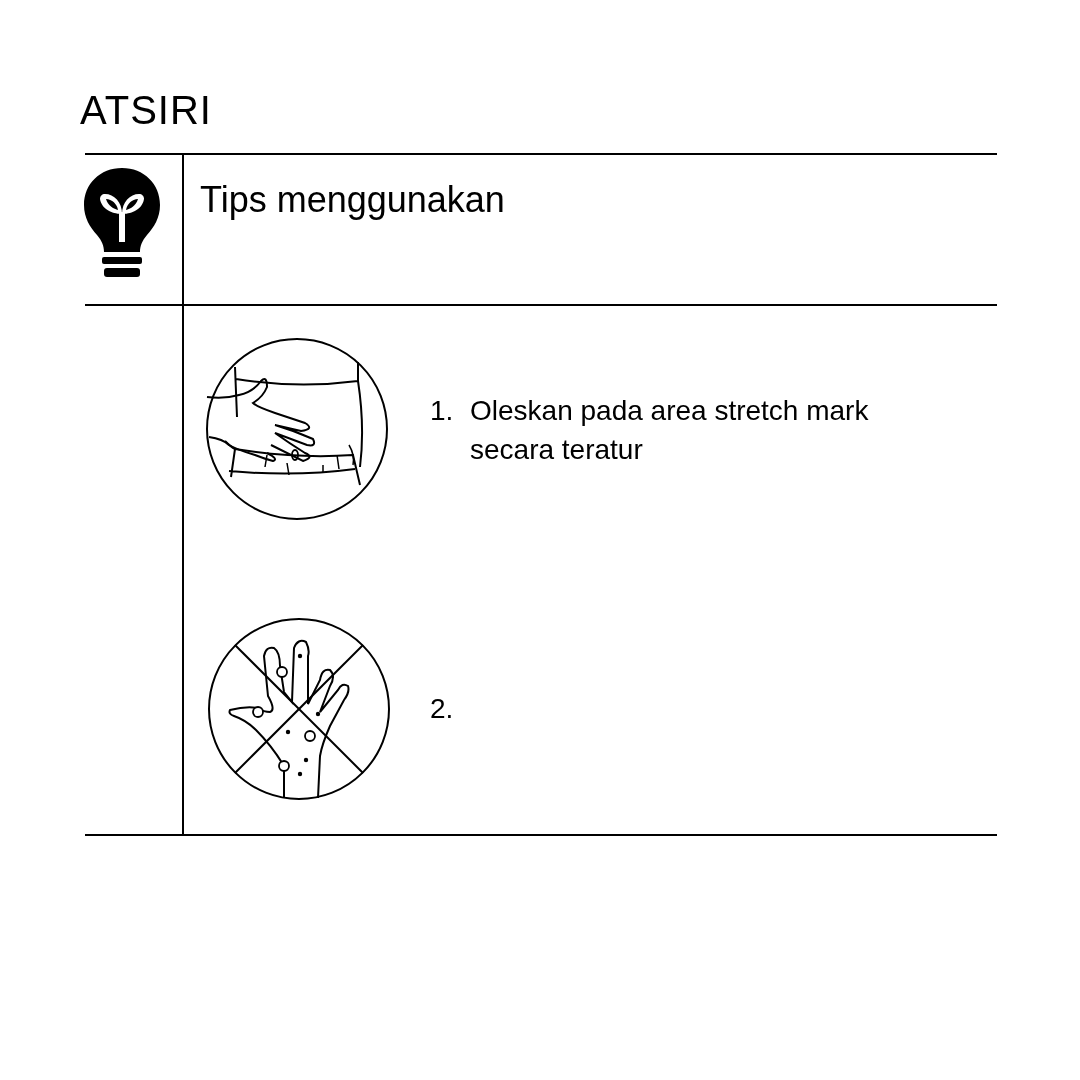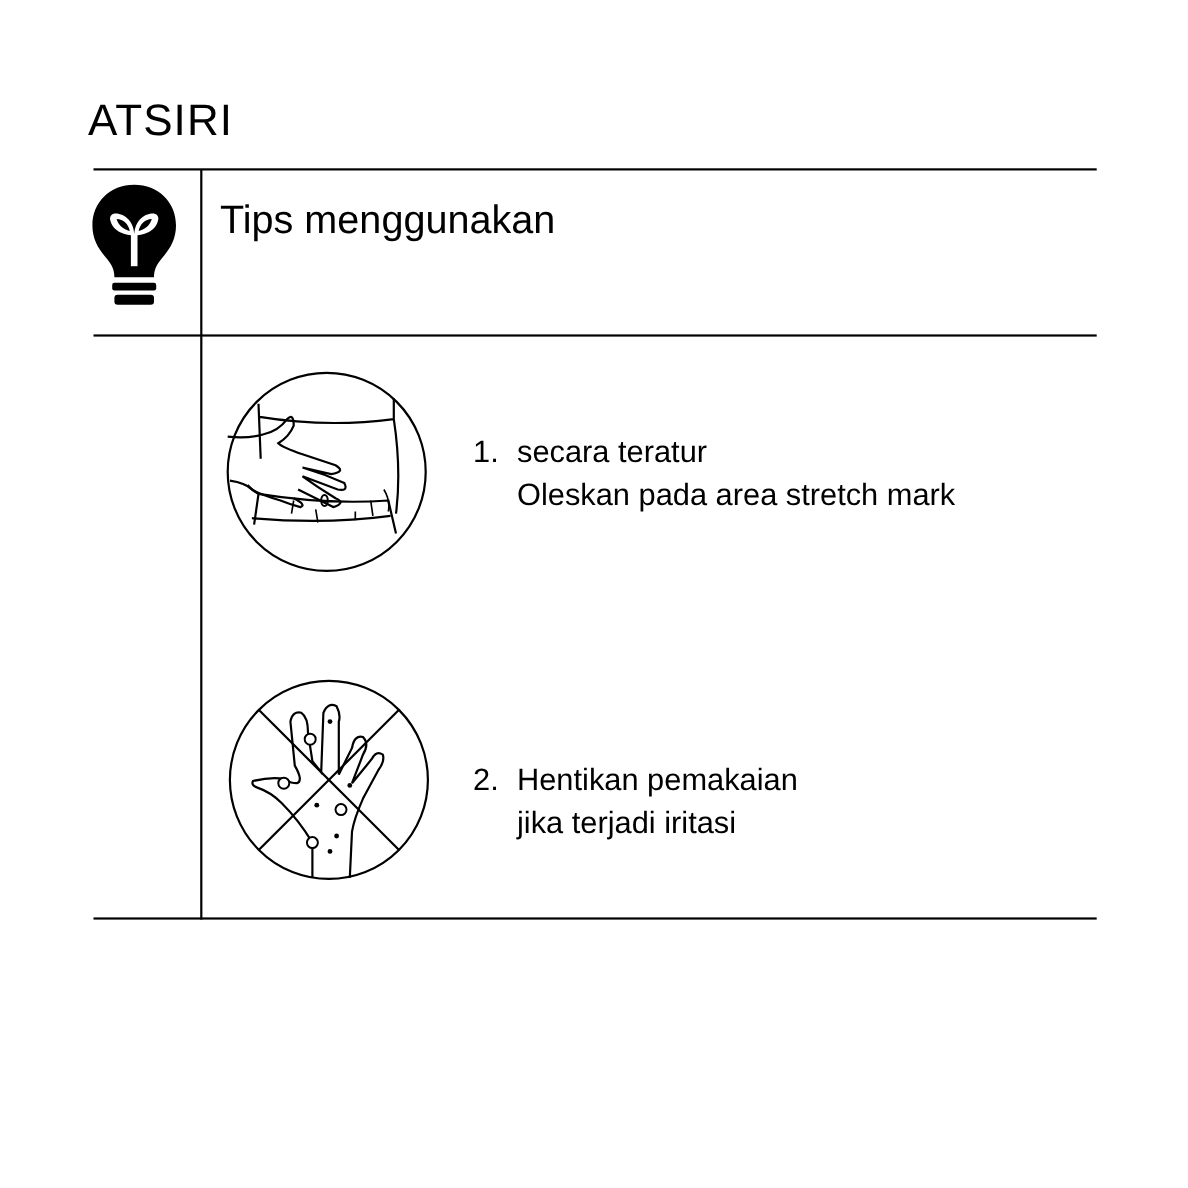--- a/index.html
+++ b/index.html
@@ -56,22 +56,22 @@
   <path d="M30 30 L32 80 M31 42 Q92 52 153 44 L153 25 M153 44 Q160 90 155 130" fill="none" stroke="#000" stroke-width="2"></path>
   <path d="M20 104 Q26 110 30 112 L26 140 M30 112 Q92 122 148 118 L155 148 M24 134 Q90 140 150 132" fill="none" stroke="#000" stroke-width="2"></path>
   <path d="M2 60 Q20 62 34 58 Q48 55 56 44 Q62 38 62 50 Q58 60 48 66 Q52 70 70 76 L100 86 Q110 92 96 94 L70 88 Q90 94 108 102 Q112 110 102 108 L70 96 Q84 106 100 116 Q110 120 98 124 L66 108 M4 100 Q18 102 24 108 Q30 112 50 118 Q60 122 68 124 Q74 122 62 116" fill="none" stroke="#000" stroke-width="2"></path>
   <ellipse cx="90" cy="118" rx="3" ry="5" fill="none" stroke="#000" stroke-width="1.8"></ellipse>
   <path d="M62 118 L60 130 M82 126 L84 138 M118 128 L118 136 M132 118 L134 132 M144 108 Q150 118 148 128" fill="none" stroke="#000" stroke-width="1.5"></path>
 </svg>
 
 <div class="tip" style="top:391px;">
   <div class="num">1.</div>
   <div class="text">
+    <div>Oleskan pada area stretch mark</div>
     <div>secara teratur</div>
-    <div>Oleskan pada area stretch mark</div>
   </div>
 </div>
 
 <svg class="illus" style="left:206px;top:616px;" viewBox="0 0 186 186">
   <circle cx="93" cy="93" r="90" fill="none" stroke="#000" stroke-width="2"></circle>
   <line x1="29" y1="29" x2="157" y2="157" stroke="#000" stroke-width="2"></line>
   <line x1="157" y1="29" x2="29" y2="157" stroke="#000" stroke-width="2"></line>
   <path d="M78 182 L78 150 Q66 130 50 114 Q40 104 28 100 Q22 98 24 94 Q40 90 52 92 Q58 96 64 96 Q70 94 62 80 L58 40 Q60 30 68 32 Q74 36 74 50 L78 76 L86 86 L88 32 Q92 22 100 26 Q104 34 102 40 L102 88 L114 64 Q116 52 124 54 Q130 60 124 70 L114 96 L132 74 Q136 66 142 70 Q144 76 138 84 L124 110 Q116 128 114 140 L112 182" fill="none" stroke="#000" stroke-width="2"></path>
   <circle cx="76" cy="56" r="5" fill="#fff" stroke="#000" stroke-width="1.8"></circle>
   <circle cx="52" cy="96" r="5" fill="#fff" stroke="#000" stroke-width="1.8"></circle>
@@ -79,17 +79,13 @@
   <circle cx="78" cy="150" r="5" fill="#fff" stroke="#000" stroke-width="1.8"></circle>
   <circle cx="94" cy="40" r="2.2" fill="#000"></circle>
   <circle cx="112" cy="98" r="2.2" fill="#000"></circle>
   <circle cx="82" cy="116" r="2.2" fill="#000"></circle>
   <circle cx="100" cy="144" r="2.2" fill="#000"></circle>
   <circle cx="94" cy="158" r="2.2" fill="#000"></circle>
 </svg>
 
 <div class="tip" style="top:689px;">
   <div class="num">2.</div>
-  <div class="text">
-    <div>Hentikan pemakaian</div>
-    <div>jika terjadi iritasi</div>
-  </div>
 </div>
 
 </body></html>

